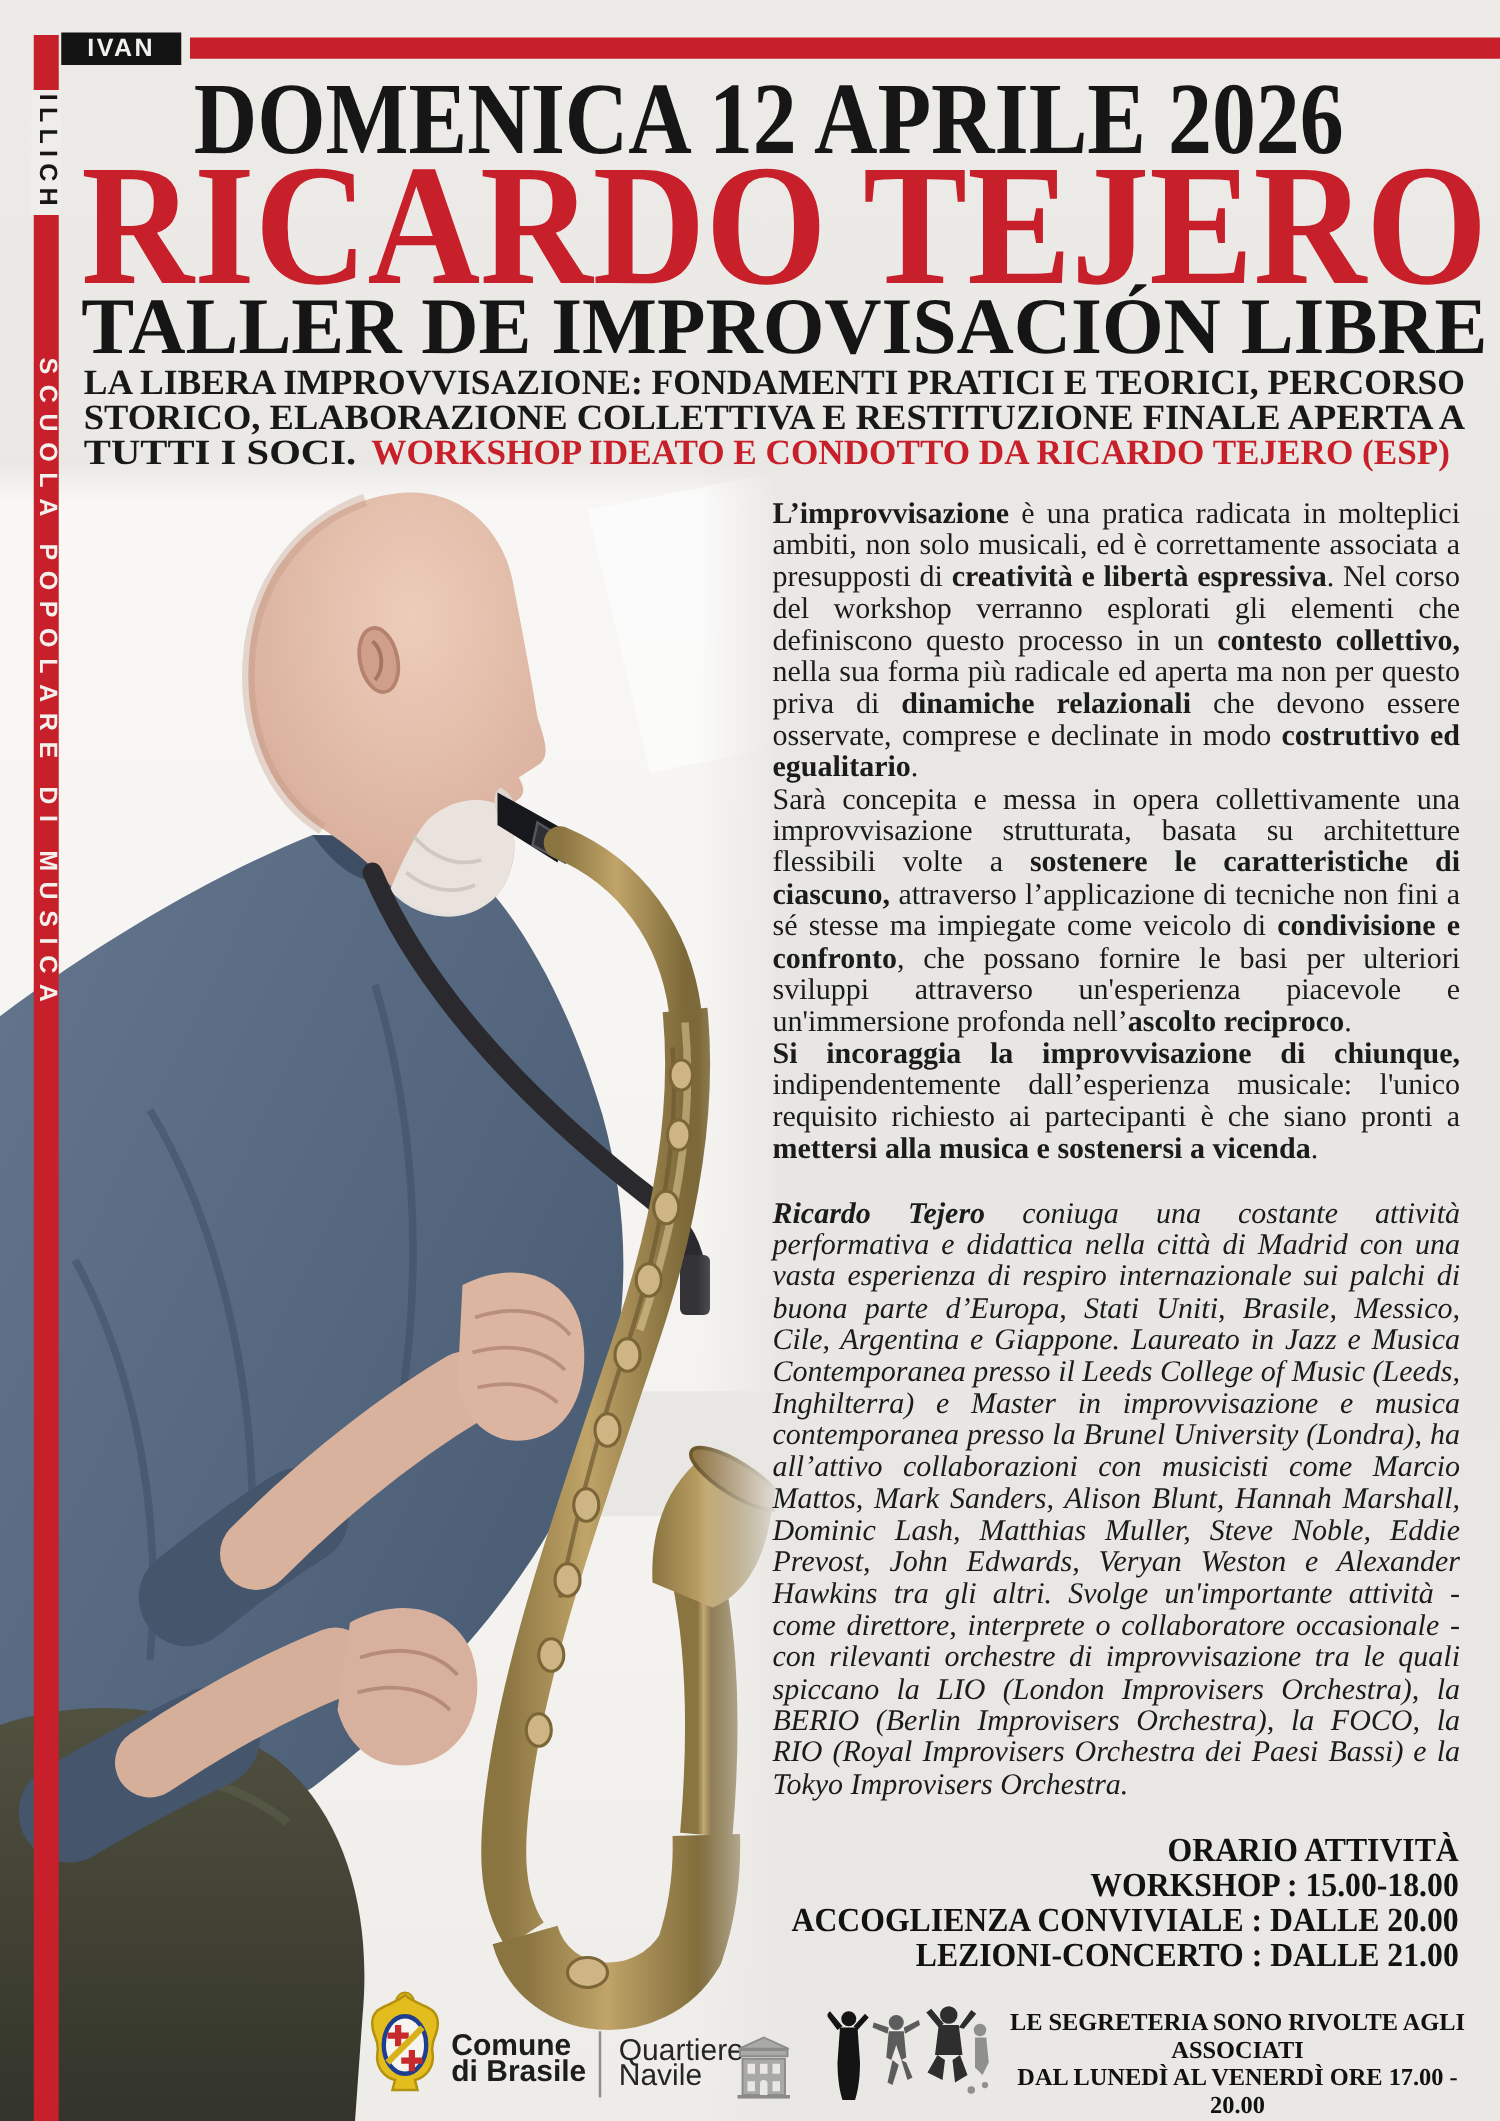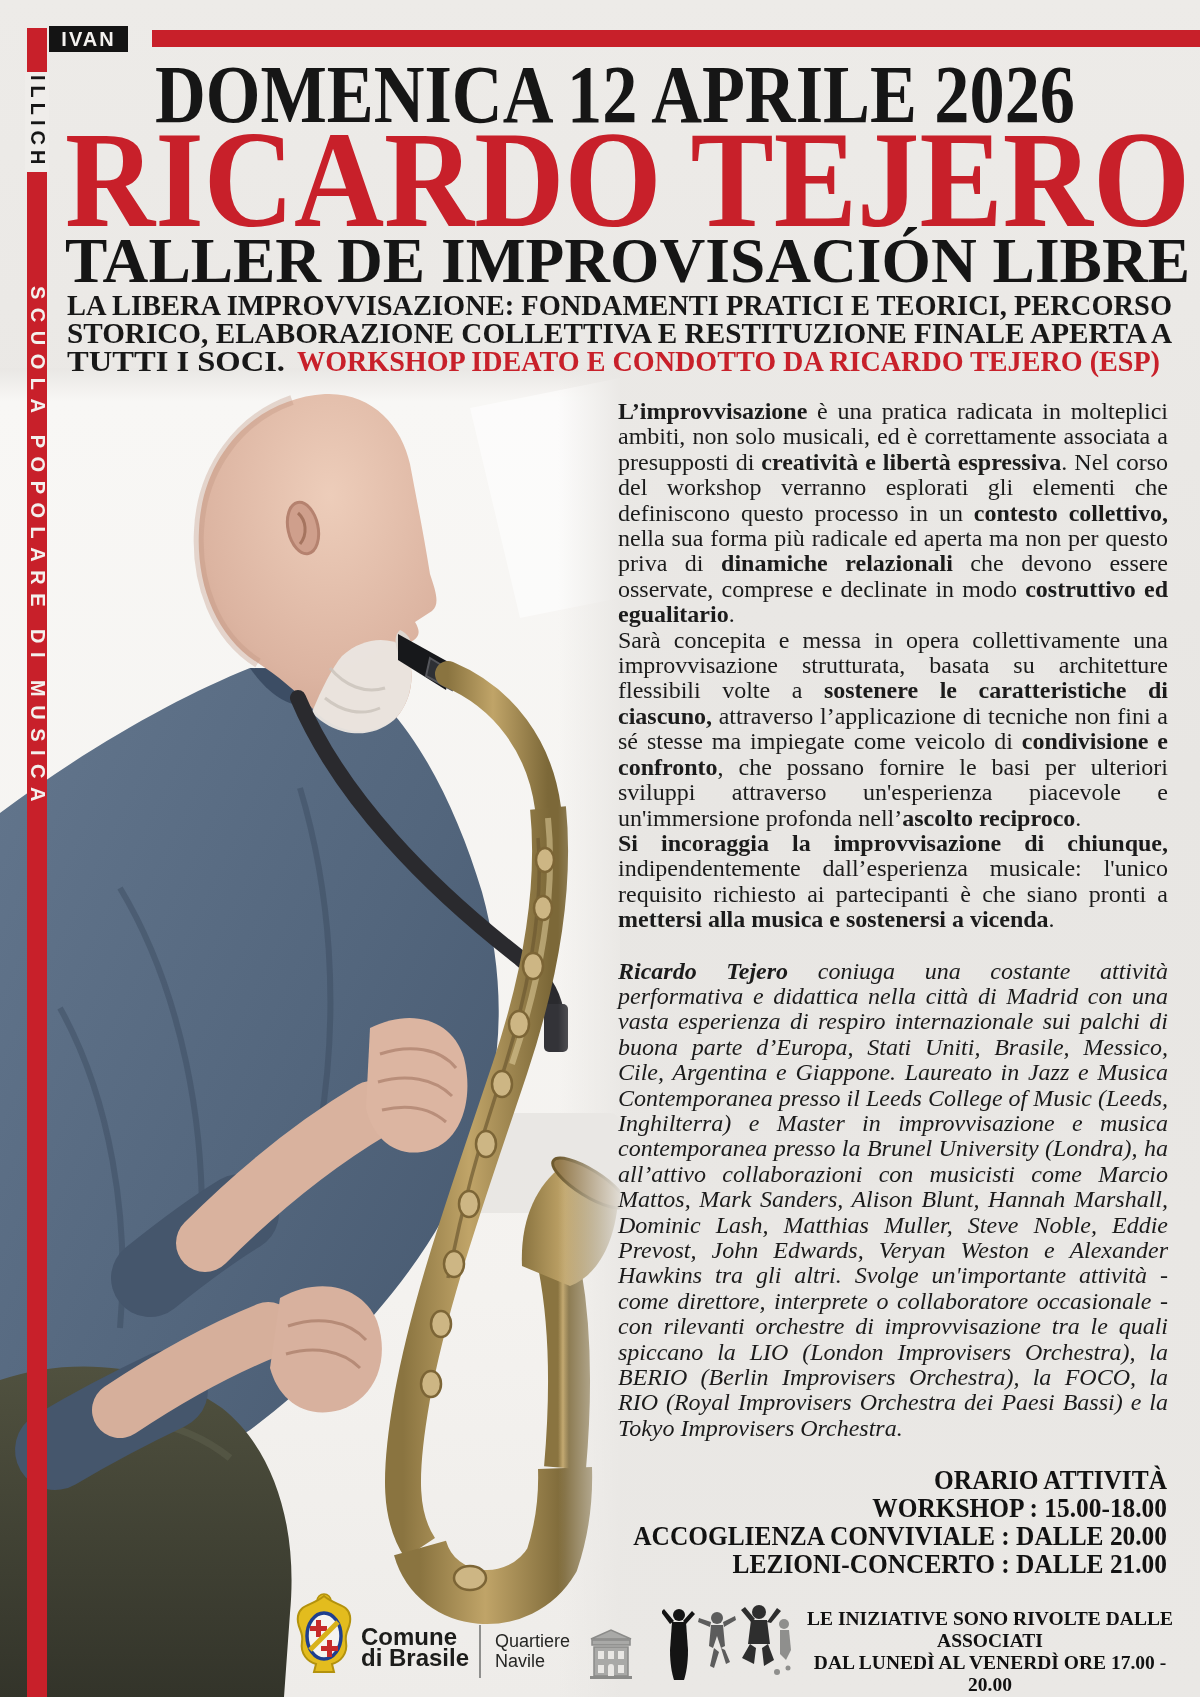--- a/index.html
+++ b/index.html
@@ -6,21 +6,21 @@
   .poster{
     position:relative;width:1200px;height:1697px;margin:0 auto;overflow:hidden;
     background:#e9e7e4;
     background-image:linear-gradient(180deg,#edebe8 0%,#e8e6e3 45%,#eae8e5 100%);
     font-family:"Liberation Serif", serif;
   }
   .abs{position:absolute;}
   
   .redbar-v{left:27px;top:28px;width:20px;height:1669px;background:#c8202a;z-index:5;}
   .redbar-h{left:152px;top:30px;right:0;height:17px;background:#c8202a;z-index:4;}
-  .ivan-box{left:49px;top:26px;width:79px;height:26px;background:#141414;color:#f4f2ef;
+  .ivan-box{left:49px;top:26px;width:96px;height:26px;background:#141414;color:#f4f2ef;
     font-family:"Liberation Sans",sans-serif;font-weight:700;font-size:20px;letter-spacing:2px;
     display:flex;align-items:center;justify-content:center;z-index:6;}
   .v-ill{left:25px;top:72px;width:24px;writing-mode:vertical-rl;text-orientation:sideways;
     font-family:"Liberation Sans",sans-serif;font-weight:700;font-size:20px;letter-spacing:5px;
     color:#161616;background:#efedea;padding:3px 0;z-index:6;display:flex;justify-content:center;}
   .v-school{left:25px;top:286px;width:24px;writing-mode:vertical-rl;text-orientation:sideways;
     font-family:"Liberation Sans",sans-serif;font-weight:700;font-size:20px;letter-spacing:8.5px;
     color:#f3f1ee;z-index:6;display:flex;justify-content:center;}
   
   .masthead{left:0;top:0;z-index:3;}
@@ -34,21 +34,21 @@
   .schedule{right:33px;top:1466px;width:760px;text-align:right;color:#121212;
     font-weight:bold;font-size:27px;line-height:28px;transform:scaleX(.94);
     transform-origin:100% 0;z-index:2;}
   
   .photo{left:0;top:368px;width:620px;height:1329px;z-index:1;}
   
   .f-comune{left:361px;top:1626px;font-family:"Liberation Sans",sans-serif;font-weight:700;
     font-size:24px;line-height:21px;color:#1d1d1b;z-index:2;}
   .f-div{left:479px;top:1625px;width:2px;height:53px;background:#8f8f8d;z-index:2;}
   .f-quart{left:495px;top:1631px;font-family:"Liberation Sans",sans-serif;font-weight:400;
-    font-size:18px;line-height:20px;color:#262624;z-index:2;}
+    font-size:24px;line-height:20px;color:#262624;z-index:2;}
   .f-info{left:790px;top:1608px;width:400px;text-align:center;font-weight:bold;
     font-size:19.5px;line-height:22px;color:#111;z-index:2;}
   .crest,.building,.people{z-index:2;}
 </style>
 </head>
 <body>
 
 <div class="poster">
 
   <svg class="abs photo" width="620" height="1329" viewBox="0 0 620 1329">
@@ -234,18 +234,18 @@
       <path d="M88,42 L80,56 L92,62 L94,46 Z M106,42 L112,58 L102,64 L100,46 Z"></path>
     </g>
     <g fill="#8f8f8d">
       <circle cx="122" cy="22" r="5"></circle>
       <path d="M118,28 L127,28 L129,48 L124,58 L118,52 Z"></path>
       <circle cx="115" cy="70" r="3"></circle>
         <circle cx="126" cy="66" r="2.5"></circle>
     </g>
   </svg>
   <div class="abs f-info">
-    <div>LE INIZIATIVE SONO RIVOLTE DALLE ASSOCIATI</div>
+    <div>LE SEGRETERIA SONO RIVOLTE AGLI ASSOCIATI</div>
     <div>DAL LUNEDÌ AL VENERDÌ ORE 17.00 - 20.00</div>
 
   </div>
 
 </div>
 
 </body></html>

